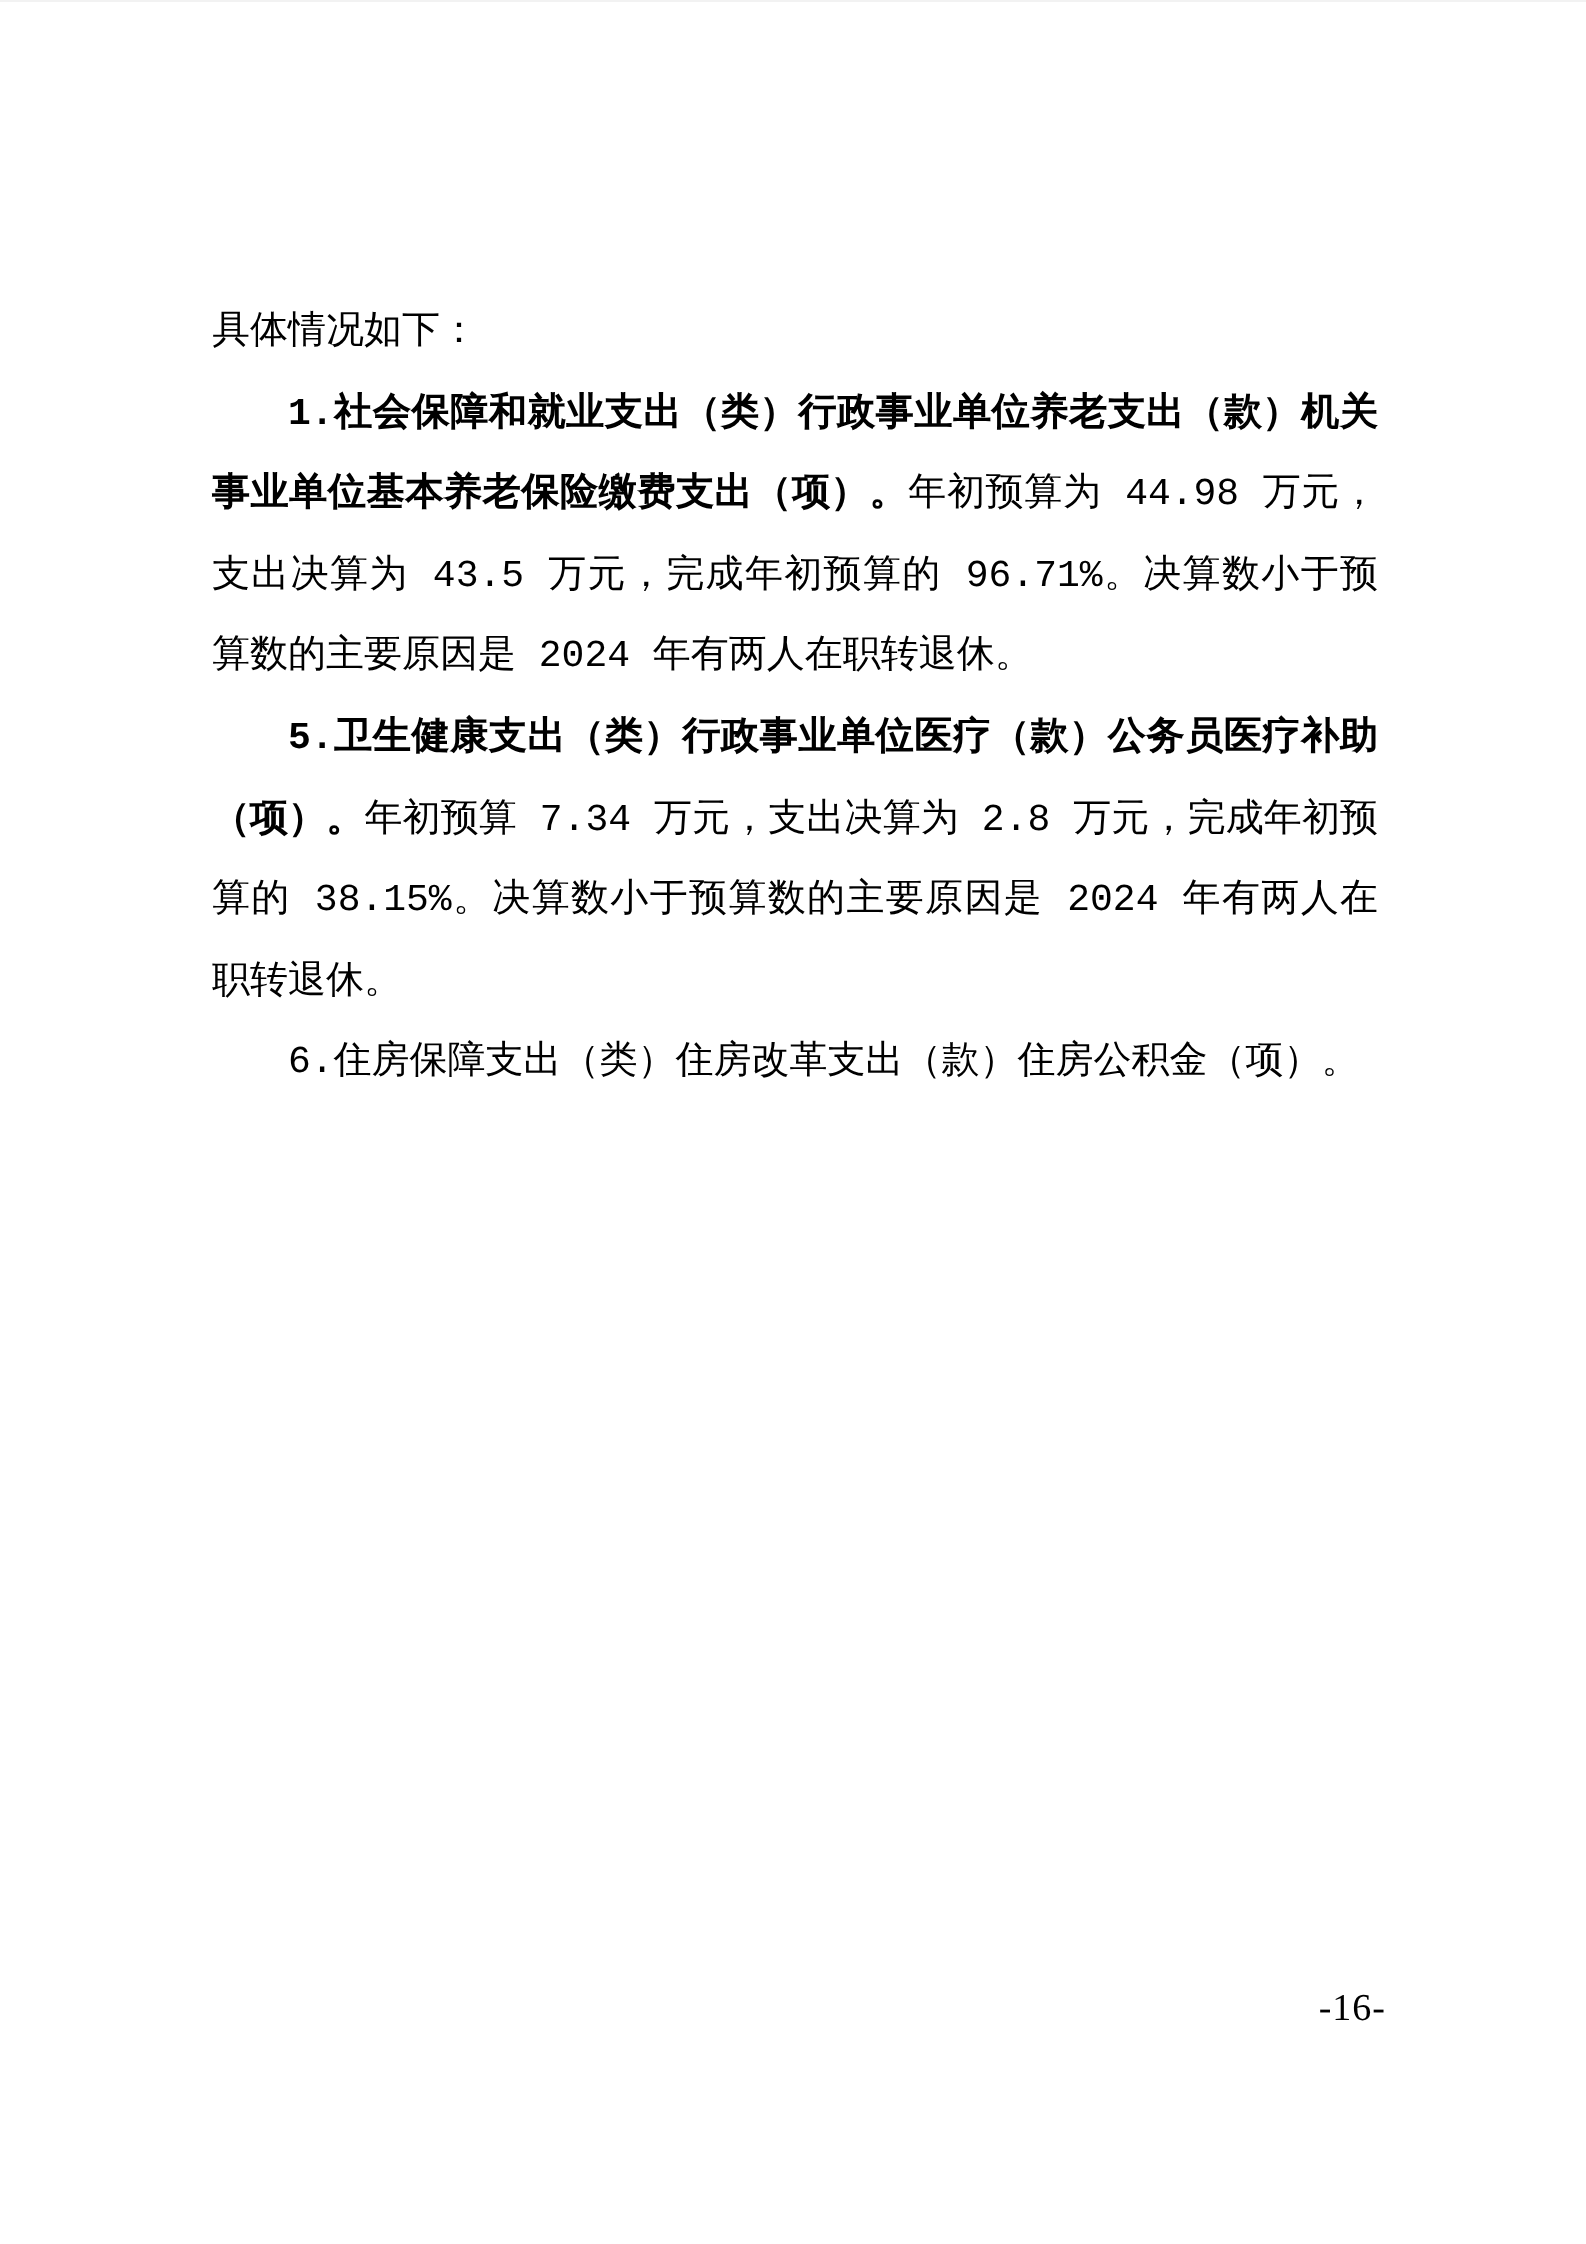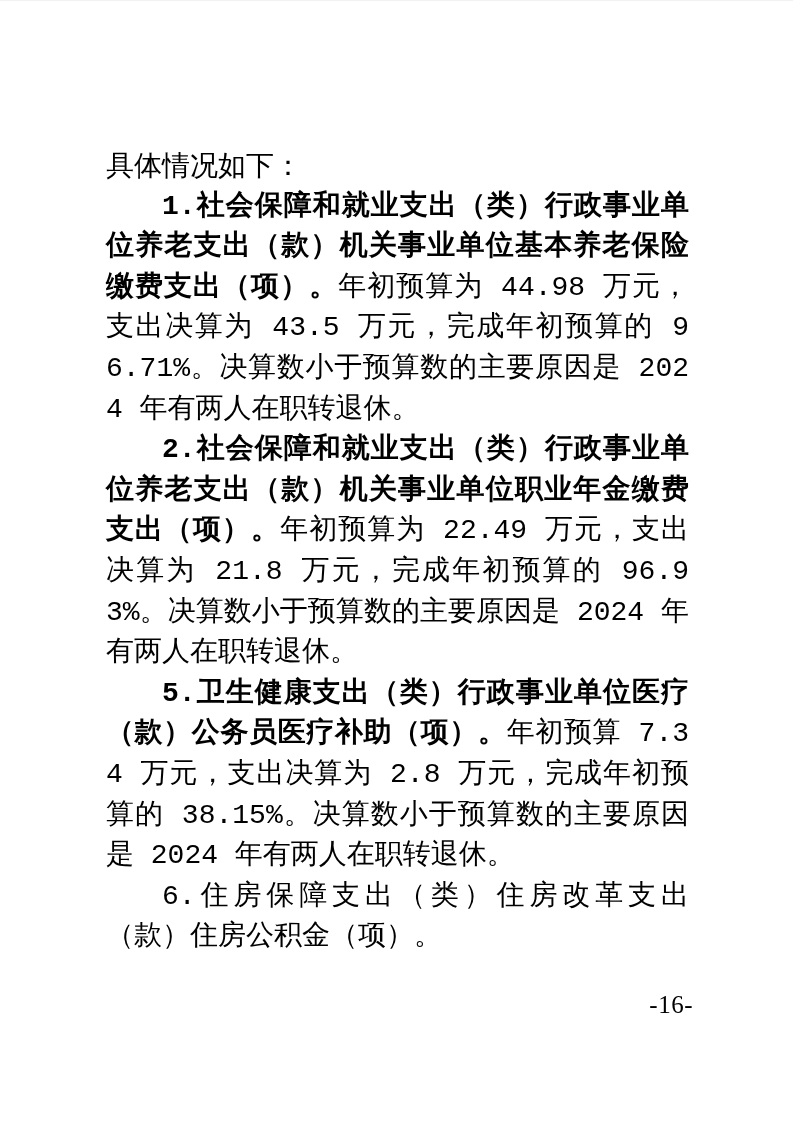--- a/index.html
+++ b/index.html
@@ -15,21 +15,21 @@
     overflow: hidden;
     border-top: 1px solid #f2f2f2;
   }
   .content {
     position: absolute;
     left: 106px;
     top: 145px;
     width: 583px;
     color: #000000;
     font-family: "Liberation Serif", "DejaVu Serif", serif;
-    font-size: 28px;
+    font-size: 19px;
     line-height: 40.6px;
     text-align: justify;
     text-justify: inter-ideograph;
   }
   .para {
     margin: 0;
     padding: 0;
     text-indent: 0;
     word-break: break-all;
   }
@@ -45,42 +45,39 @@
   }
   .para-body {
     font-weight: 400;
   }
   .page-number {
     position: absolute;
     top: 993px;
     right: 100px;
     color: #000000;
     font-family: "Liberation Serif", "DejaVu Serif", serif;
-    font-size: 25px;
+    font-size: 19px;
     line-height: 22px;
     letter-spacing: 0.5px;
   }
 </style>
 </head>
 <body>
 
 <div class="page">
   <div class="content">
 
     <p class="para">
       <span>具体情况如下：</span>
     </p>
 
     <p class="para indent">
       <span class="head-bold">1.社会保障和就业支出（类）行政事业单位养老支出（款）机关事业单位基本养老保险缴费支出（项）。</span><span class="para-body">年初预算为 44.98 万元，支出决算为 43.5 万元，完成年初预算的 96.71%。决算数小于预算数的主要原因是 2024 年有两人在职转退休。</span>
     </p>
 
-    <p class="para indent">
-      <span class="head-bold">2.社会保障和就业支出（类）行政事业单位养老支出（款）机关事业单位职业年金缴费支出（项）。</span><span class="para-body">年初预算为 22.49 万元，支出决算为 21.8 万元，完成年初预算的 96.93%。决算数小于预算数的主要原因是 2024 年有两人在职转退休。</span>
-    </p>
 
 
 
     <p class="para indent">
       <span class="head-bold">5.卫生健康支出（类）行政事业单位医疗（款）公务员医疗补助（项）。</span><span class="para-body">年初预算 7.34 万元，支出决算为 2.8 万元，完成年初预算的 38.15%。决算数小于预算数的主要原因是 2024 年有两人在职转退休。</span>
     </p>
 
     <p class="para indent">
       <span class="head-regular">6.住房保障支出（类）住房改革支出（款）住房公积金（项）。</span><span class="para-body"></span>
     </p>

